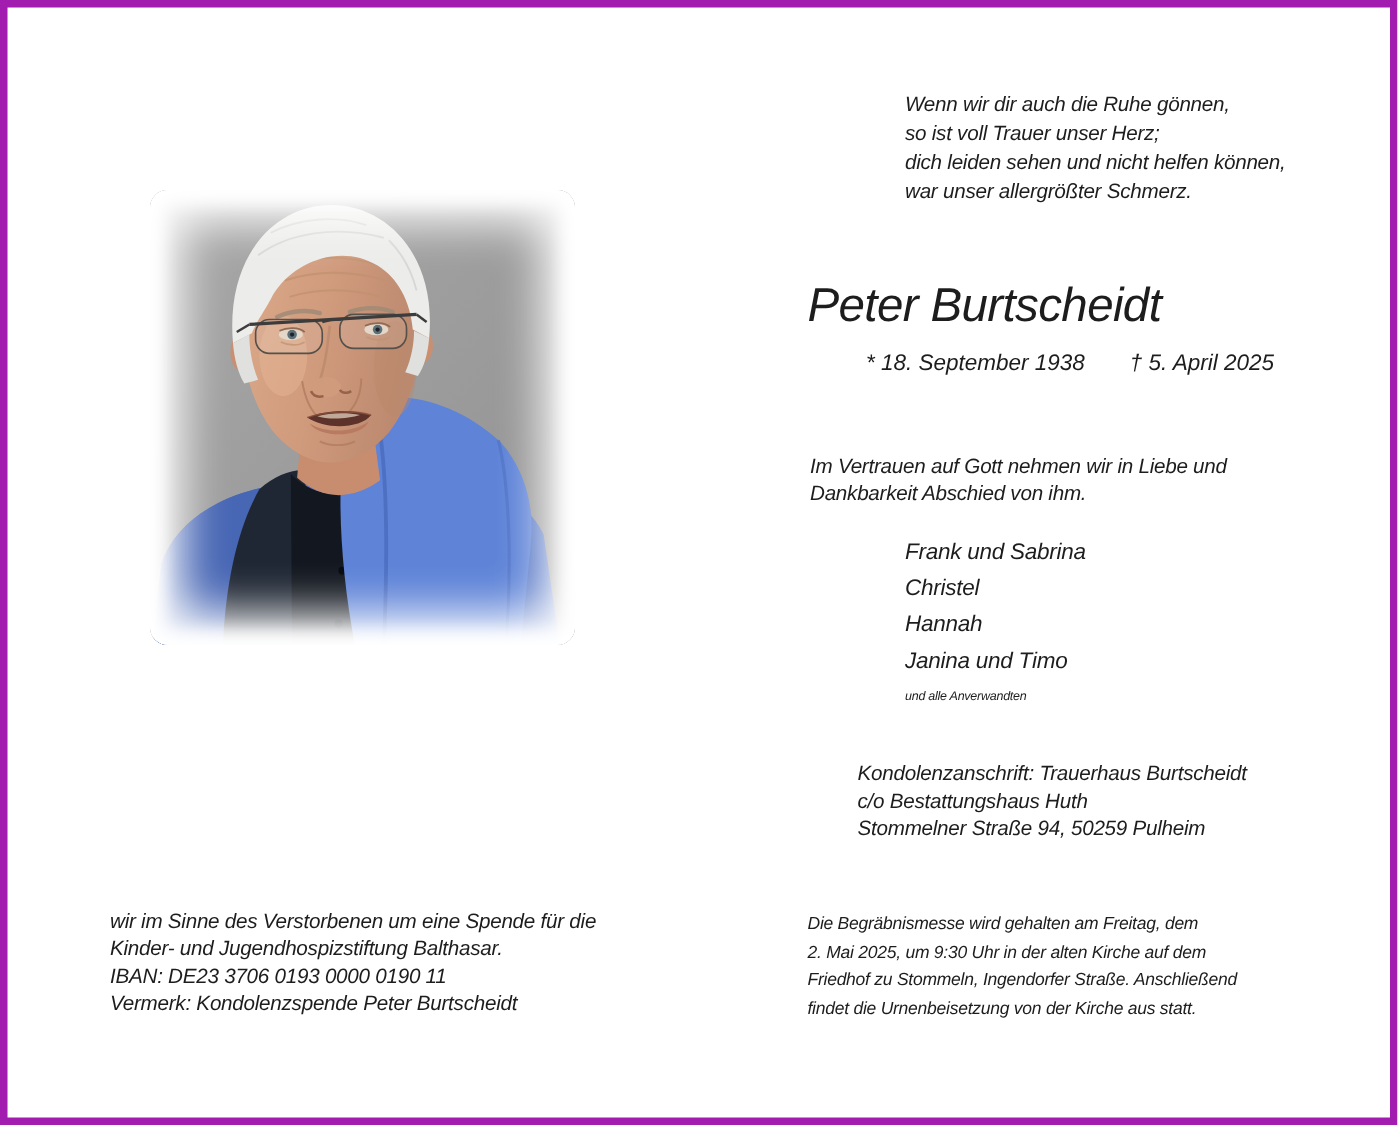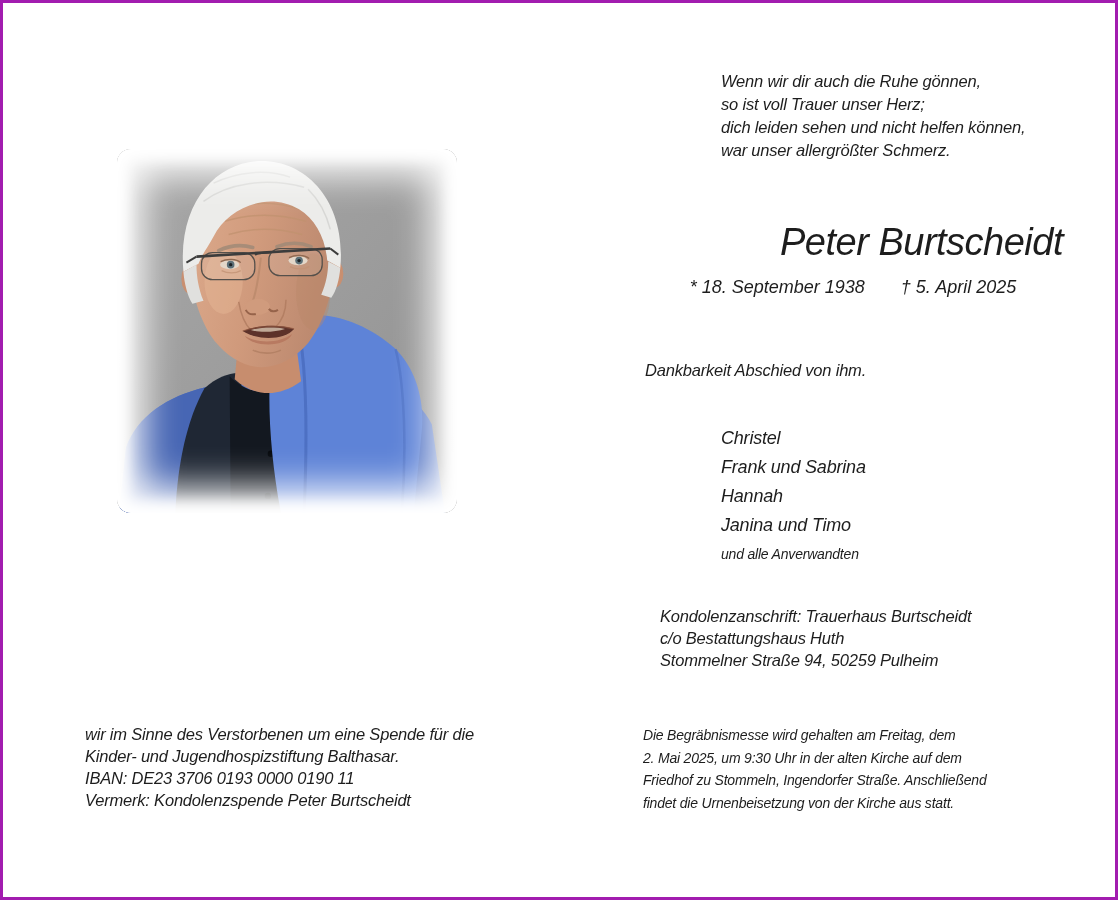--- a/index.html
+++ b/index.html
@@ -5,21 +5,21 @@
   html, body {
     margin: 0;
     padding: 0;
     background: #ffffff;
   }
   .card {
     position: relative;
     width: 1118px;
     height: 900px;
     box-sizing: border-box;
-    border: 3px solid #a21caf;
+    border: 6px solid #a21caf;
     background: #ffffff;
     font-family: "Liberation Sans", "DejaVu Sans", sans-serif;
     font-style: italic;
     color: #1d1d1d;
     overflow: hidden;
   }
   .line { white-space: nowrap; letter-spacing: -0.2px; }
 
   
   .photo {
@@ -57,21 +57,21 @@
     line-height: 23px;
   }
   .name {
     position: absolute;
     left: 640px;
     top: 218px;
     width: 420px;
     margin: 0;
     font-size: 38px;
     font-weight: normal;
-    text-align: right;
+    text-align: left;
     letter-spacing: -0.5px;
     white-space: nowrap;
   }
   .dates {
     position: absolute;
     left: 640px;
     top: 274px;
     width: 420px;
     font-size: 18px;
     text-align: center;
@@ -86,26 +86,26 @@
     line-height: 22px;
   }
   .mourners {
     position: absolute;
     left: 718px;
     top: 421px;
     font-size: 18px;
     line-height: 29px;
   }
   .mourners .note {
-    font-size: 14px;
+    font-size: 10px;
     line-height: 29px;
   }
   .condolence {
     position: absolute;
-    left: 657px;
+    left: 680px;
     top: 602px;
     font-size: 16.5px;
     line-height: 22px;
   }
   .donation {
     position: absolute;
     left: 82px;
     top: 720px;
     font-size: 16.5px;
     line-height: 22px;
@@ -219,26 +219,27 @@
     <div class="line">dich leiden sehen und nicht helfen können,</div>
     <div class="line">war unser allergrößter Schmerz.</div>
   </div>
 
   <h1 class="name">Peter Burtscheidt</h1>
   <div class="dates">
     <span>* 18. September 1938</span><span class="death">† 5. April 2025</span>
   </div>
 
   <div class="farewell">
+    <div class="line">Im Vertrauen auf Gott nehmen wir in Liebe und</div>
     <div class="line">Dankbarkeit Abschied von ihm.</div>
   </div>
 
   <div class="mourners">
+    <div class="line">Frank und Sabrina</div>
     <div class="line">Christel</div>
-    <div class="line">Frank und Sabrina</div>
     <div class="line">Hannah</div>
     <div class="line">Janina und Timo</div>
     <div class="line note">und alle Anverwandten</div>
   </div>
 
   <div class="condolence">
     <div class="line">Kondolenzanschrift: Trauerhaus Burtscheidt</div>
     <div class="line">c/o Bestattungshaus Huth</div>
     <div class="line">Stommelner Straße 94, 50259 Pulheim</div>
   </div>

